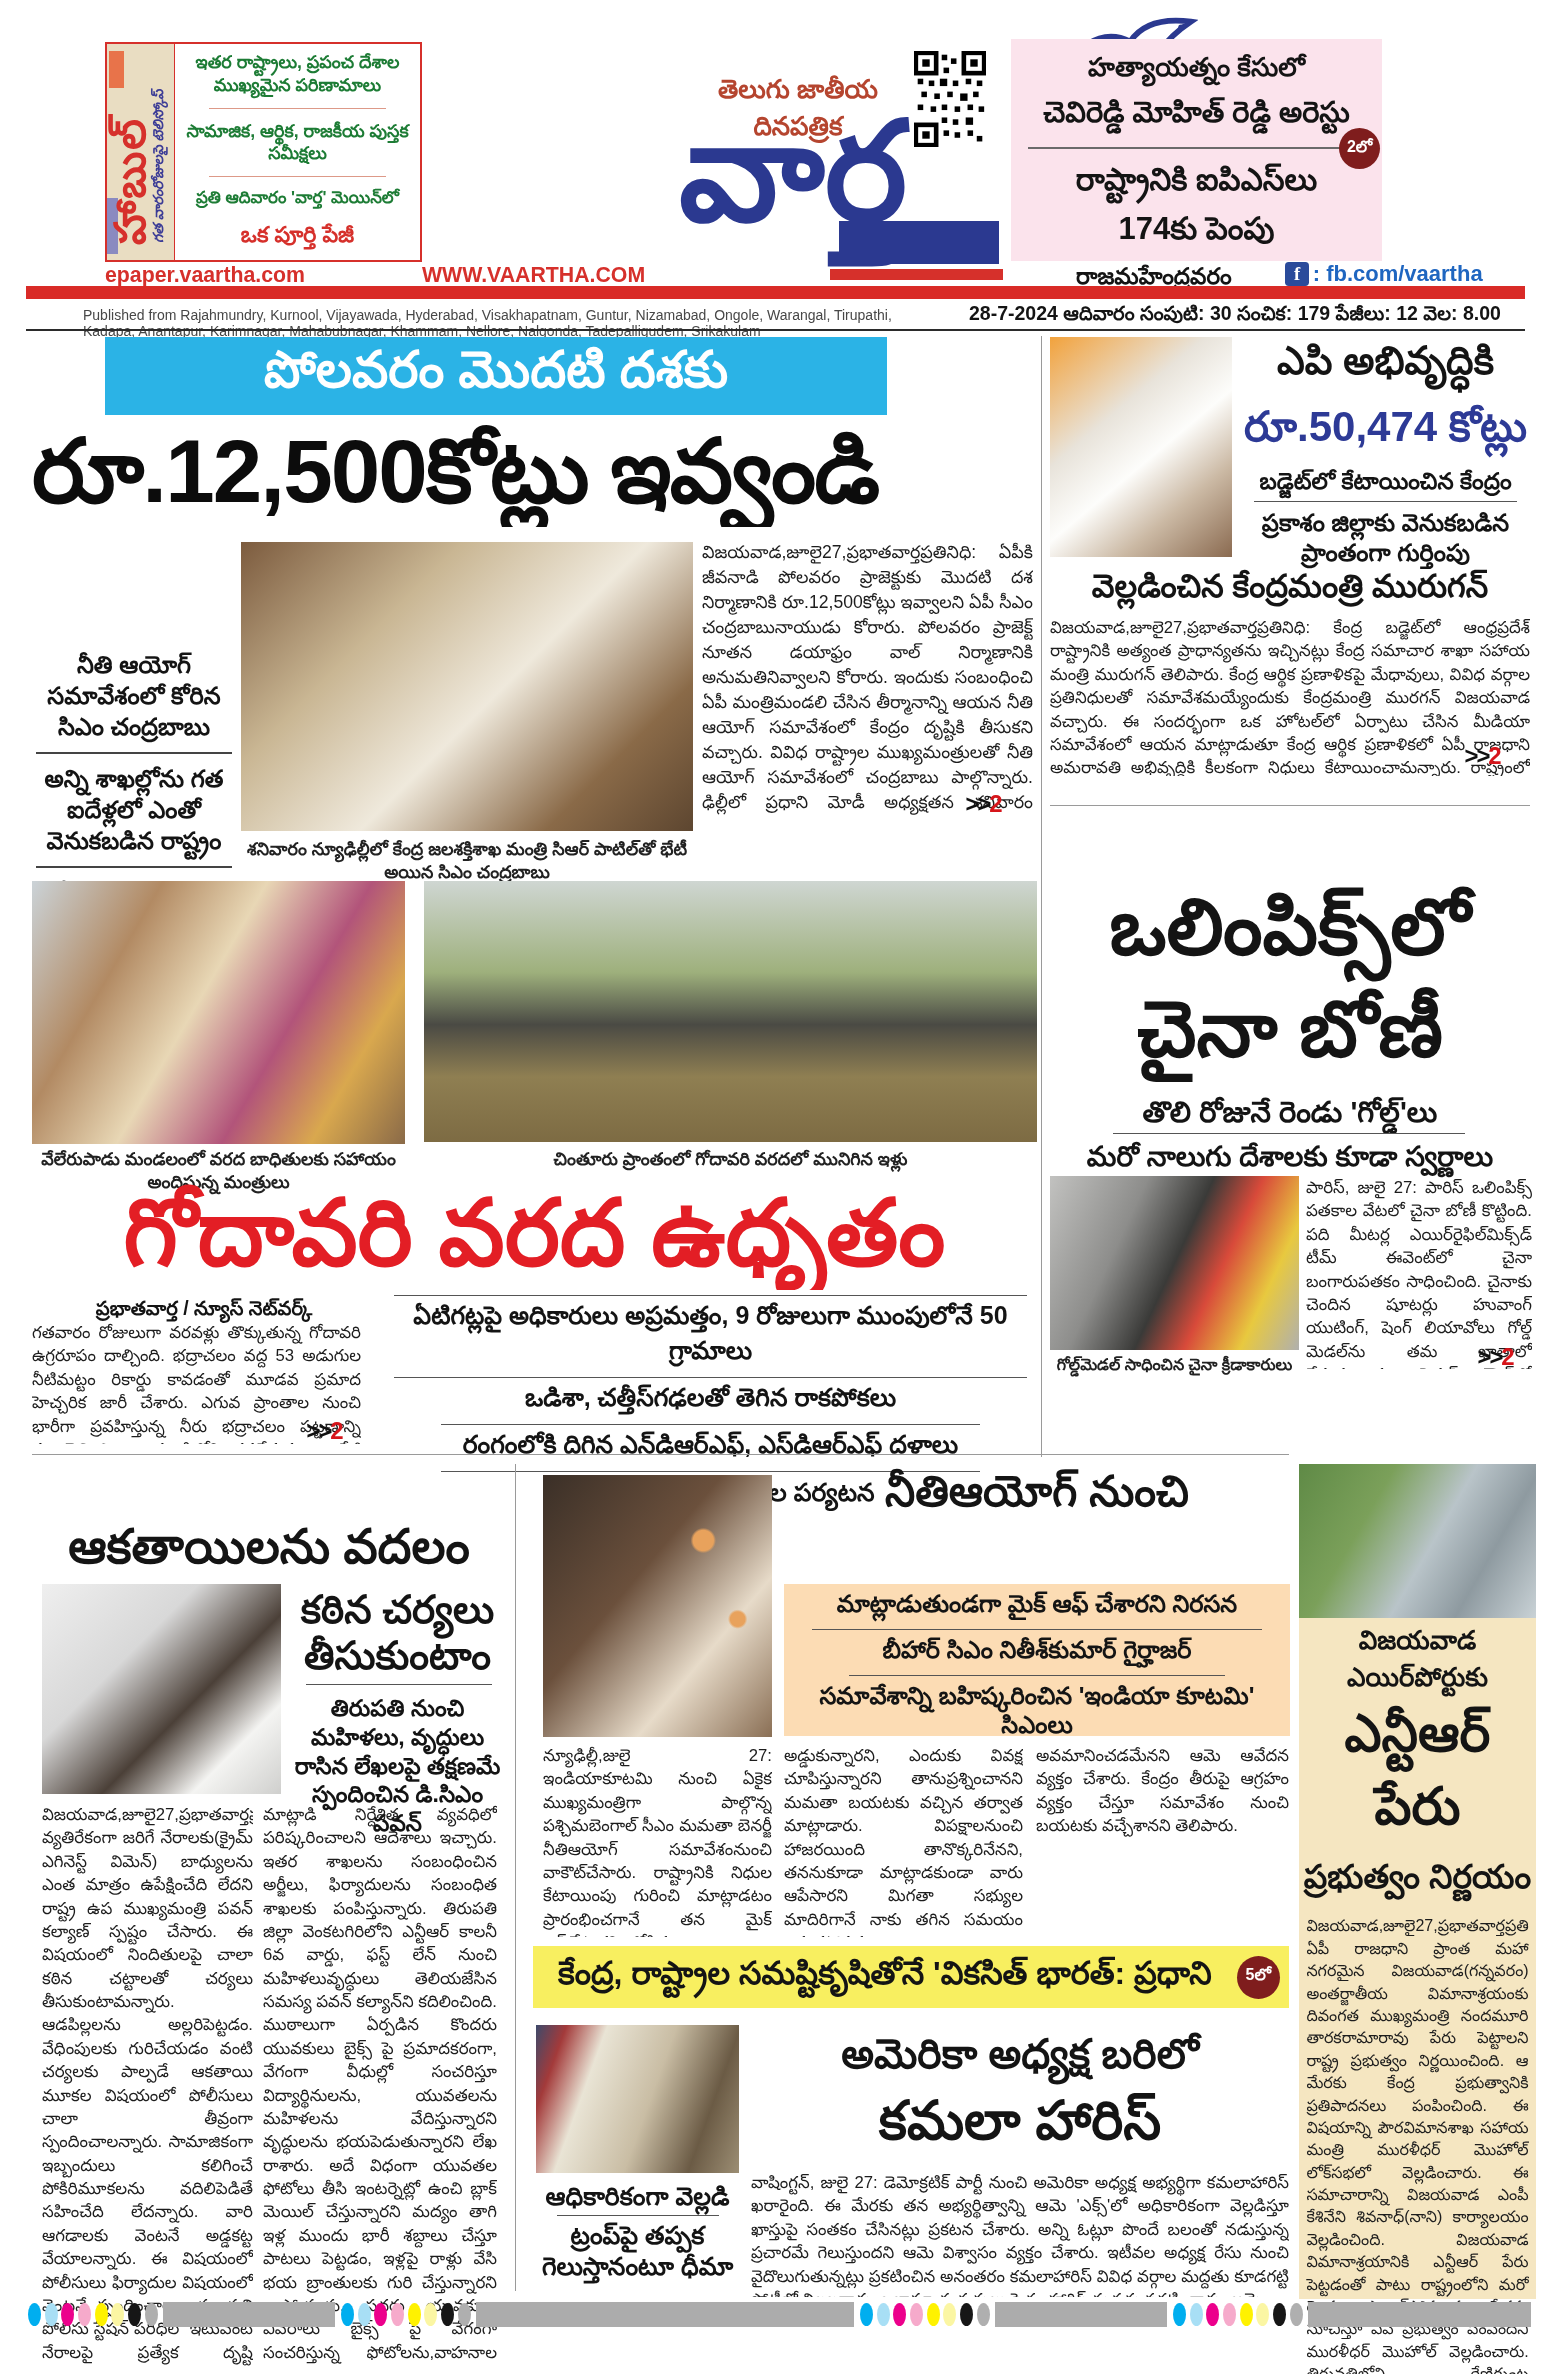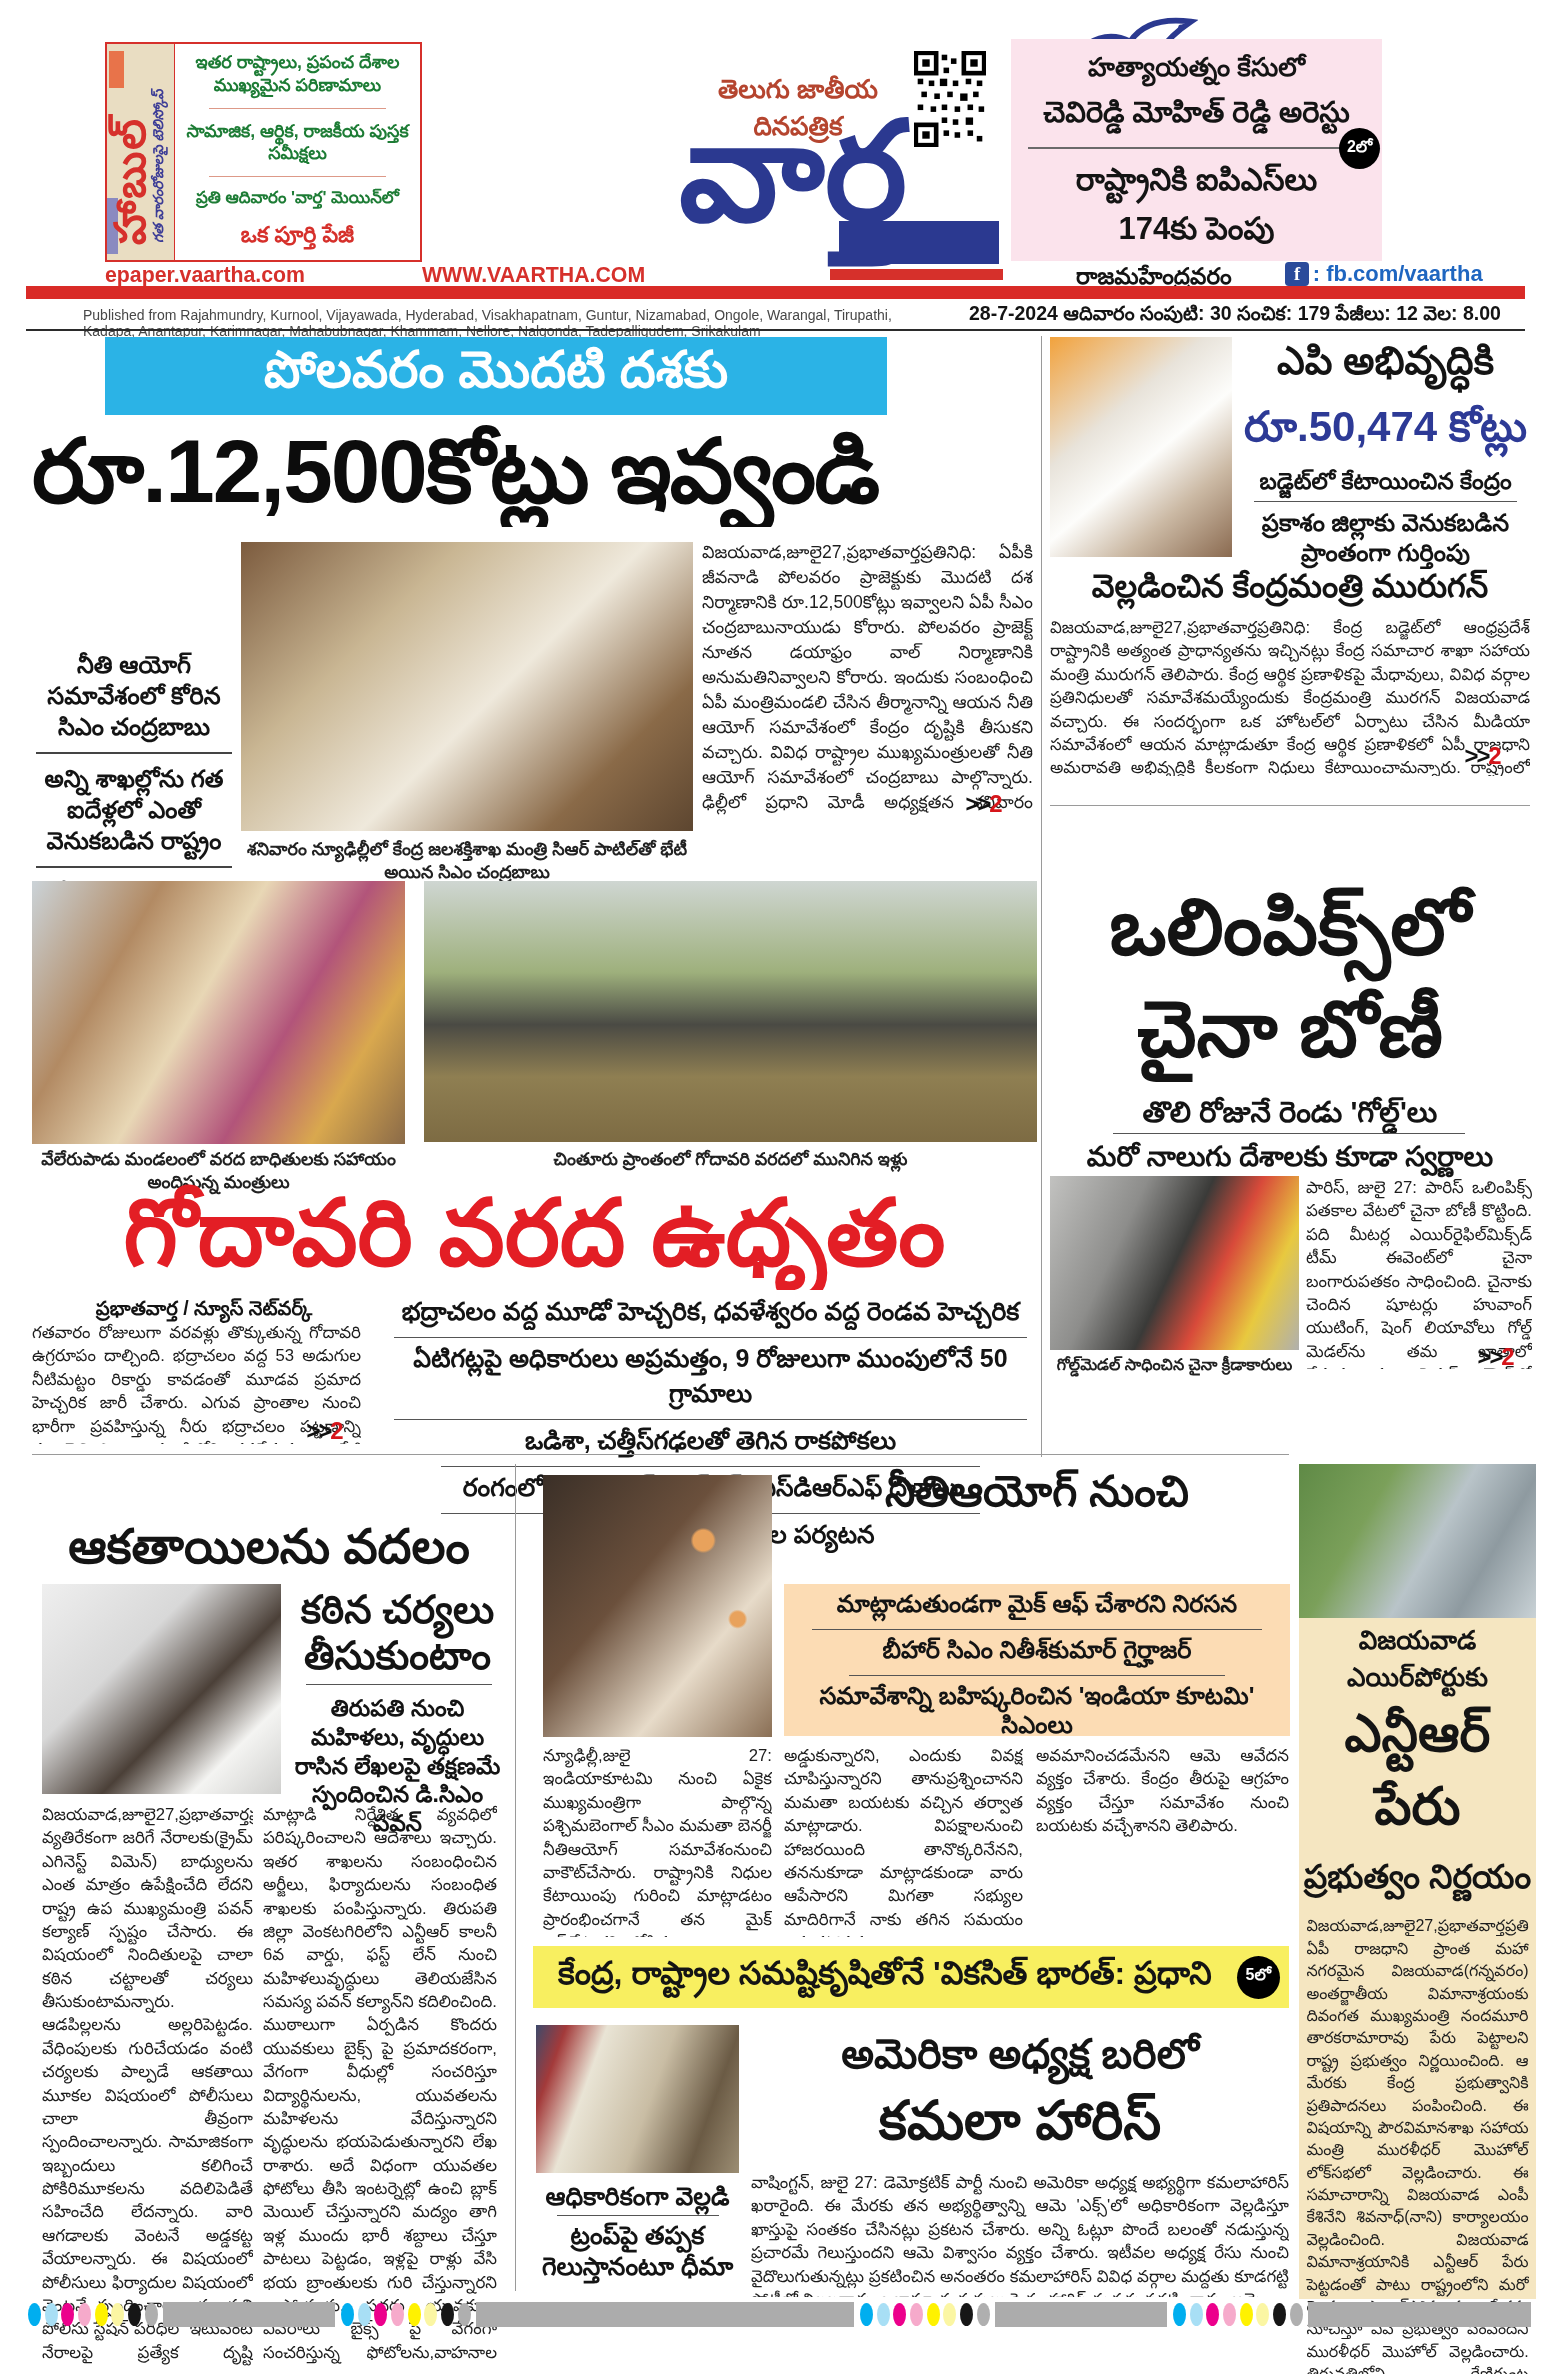--- a/index.html
+++ b/index.html
@@ -21,21 +21,21 @@
   .photo-a { background:linear-gradient(135deg,#7c5b3e 0%,#c9b693 30%,#efe9dc 55%,#8a6a48 80%,#5d4630 100%); }
   .photo-b { background:linear-gradient(120deg,#cbd3d8 0%,#b28a63 25%,#e8d7b5 45%,#b2547a 65%,#d9a84e 82%,#8a6a48 100%); }
   .photo-c { background:linear-gradient(180deg,#cfd6d2 0%,#9eb07c 35%,#4a4a44 55%,#8f7f52 75%,#7d6b43 100%); }
   .photo-d { background:linear-gradient(115deg,#c2c2c0 0%,#8d8d8b 30%,#3a3a38 50%,#d84a3a 65%,#e8c93f 82%,#b0b0ae 100%); }
   .photo-e { background:linear-gradient(135deg,#efefef 0%,#d8d8d8 35%,#4b4038 60%,#f4f4f2 80%,#cfcfcd 100%); }
   .photo-f { background:radial-gradient(circle at 70% 25%,#e8a25c 0 4%,transparent 5%),radial-gradient(circle at 85% 55%,#e8a25c 0 3%,transparent 4%),linear-gradient(130deg,#3a2f27 0%,#6b503c 40%,#e7dbc9 70%,#8a6f55 100%); }
   .photo-g { background:linear-gradient(110deg,#3d4a6b 0%,#a33a3a 12%,#e9e4d5 28%,#c9bda4 55%,#6b5b45 80%,#9c8e74 100%); }
   .photo-h { background:linear-gradient(120deg,#5f8a46 0%,#7ba05a 30%,#b9c4c9 55%,#8e9aa0 75%,#c9d2d6 100%); }
   .photo-p { background:linear-gradient(140deg,#f2a23c 0%,#e8e3da 35%,#fdfdfb 55%,#cbb9a4 75%,#8a6a50 100%); }
   .kicker { background:#2bb3e6; color:#ffffff; font-weight:800; display:flex; align-items:center; justify-content:center; }
-  .badge { background:#000000; color:#fff; border-radius:50%; display:flex; align-items:center; justify-content:center;
+  .badge { background:#7f1d1d; color:#fff; border-radius:50%; display:flex; align-items:center; justify-content:center;
            font-weight:bold; }
   .reg-dot { display:inline-block; width:13px; height:23px; border-radius:50%; }
   .reg-bar { background:#acacac; height:25px; }
   .promo-box { border:2.8px solid #d6302b; background:#fff; display:flex; }
   .promo-left { background:#e9ddc2; width:67px; position:relative; border-right:1.9px solid #d6302b; }
   .promo-vert { position:absolute; left:1.9px; top:5.6px; height:195px; writing-mode:vertical-rl; transform:rotate(180deg);
                 font-size:43px; font-weight:800; color:#d6302b; letter-spacing:1.9px; line-height:1; }
   .promo-vert2 { position:absolute; left:41px; top:9.3px; height:190px; writing-mode:vertical-rl; transform:rotate(180deg);
                  font-size:14px; font-weight:bold; color:#3c3c96; font-style:italic; }
   .green-line { color:#1d7c35; font-weight:800; }
@@ -180,21 +180,20 @@
   <div class="abs photo photo-c" style="left:424px;top:881px;width:613px;height:261px;"></div>
   <div class="abs caption" style="left:424px;top:1148px;width:613px;font-weight:600;">చింతూరు ప్రాంతంలో గోదావరి వరదలో మునిగిన ఇళ్లు</div>
 
   <div class="abs ctr" style="left:32px;top:1178px;width:1005px;font-size:93px;font-weight:800;color:#e31e25;line-height:1.2;white-space:nowrap;overflow:hidden;">గోదావరి వరద ఉధృతం</div>
 
   <div class="abs ctr bold" style="left:65px;top:1297px;width:278px;font-size:19.5px;">ప్రభాతవార్త / న్యూస్ నెట్‌వర్క్</div>
   <div class="abs body-sm" style="left:32px;top:1321px;width:329px;height:123px;">గతవారం రోజులుగా వరవళ్లు తొక్కుతున్న గోదావరి ఉగ్రరూపం దాల్చింది. భద్రాచలం వద్ద 53 అడుగుల నీటిమట్టం రికార్డు కావడంతో మూడవ ప్రమాద హెచ్చరిక జారీ చేశారు. ఎగువ ప్రాంతాల నుంచి భారీగా ప్రవహిస్తున్న నీరు భద్రాచలం పట్టణాన్ని ముంచెత్తింది. రాజమండ్రిలోని ధవళేశ్వరం బ్యారేజీ వద్ద 13 లక్షల క్యూసెక్కుల నీరు వచ్చి చేరడంతో వచ్చిన నీటిని వచ్చినట్లు దిగువ ప్రాంతానికి వదులుతున్నారు. ప్రస్తుతం ఇక్కడ నీటి</div>
   <div class="abs jump" style="left:306px;top:1417px;"><span class="ar">&gt;&gt;</span><span class="pg">2</span></div>
 
   <div class="abs" style="left:385px;top:1293px;width:651px;">
-    <div class="ctr" style="font-size:25px;font-weight:600;padding:3.7px 0;">భద్రాచలం వద్ద మూడో హెచ్చరిక, ధవళేశ్వరం వద్ద రెండవ హెచ్చరిక</div>
     <div class="subrule" style="margin:1.9px 9.3px;"></div>
     <div class="ctr" style="font-size:25px;font-weight:600;padding:3.7px 0;">ఏటిగట్లపై అధికారులు అప్రమత్తం, 9 రోజులుగా ముంపులోనే 50 గ్రామాలు</div>
     <div class="subrule" style="margin:1.9px 9.3px;"></div>
     <div class="ctr" style="font-size:25px;font-weight:600;padding:3.7px 0;">ఒడిశా, చత్తీస్‌గఢలతో తెగిన రాకపోకలు</div>
     <div class="subrule" style="margin:1.9px 56px;"></div>
     <div class="ctr" style="font-size:25px;font-weight:600;padding:3.7px 0;">రంగంలోకి దిగిన ఎన్‌డిఆర్‌ఎఫ్, ఎస్‌డిఆర్‌ఎఫ్ దళాలు</div>
     <div class="subrule" style="margin:1.9px 56px;"></div>
     <div class="ctr" style="font-size:25px;font-weight:600;padding:3.7px 0;">వరద ప్రాంతాల్లో మంత్రుల పర్యటన</div>
   </div>
 

